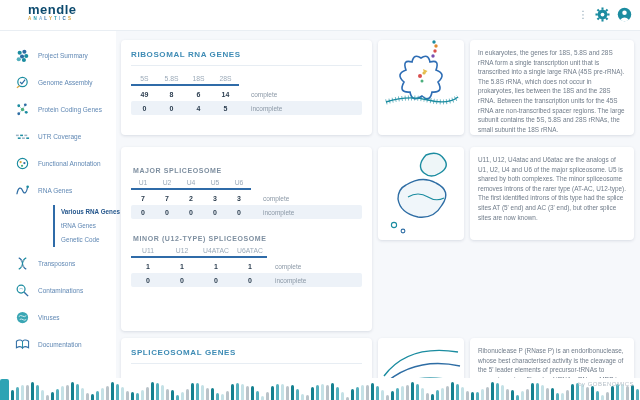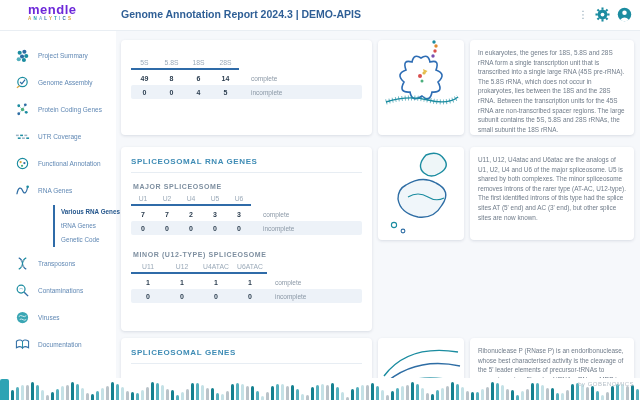--- a/index.html
+++ b/index.html
@@ -5,21 +5,21 @@
   html,body{margin:0;padding:0}
   body{
     width:640px;height:400px;position:relative;overflow:hidden;
     background:#ffffff;font-family:"Liberation Sans",sans-serif;
     -webkit-font-smoothing:antialiased;
   }
   
   .header{position:absolute;top:0;left:0;width:640px;height:30px;background:#fff;
     border-bottom:1px solid #e9eef3;z-index:6}
   .logo{position:absolute;left:28px;top:3px;line-height:1}
-  .logo-name{font-size:13px;font-weight:600;color:#6d28d9;letter-spacing:.5px}
+  .logo-name{font-size:13px;font-weight:600;color:#0c4a6e;letter-spacing:.5px}
   .logo-tagline{font-size:4.5px;letter-spacing:2.2px;margin-top:1px;font-weight:700}
   .page-title{position:absolute;left:121px;top:8px;font-size:10.5px;font-weight:700;color:#2f5f96}
   .header-actions{position:absolute;right:8px;top:7px;display:flex;align-items:center;gap:7px}
   .kebab{font-size:10px;color:#8fa6b5;line-height:1;cursor:pointer}
   .hicon{width:15px;height:15px;display:block;cursor:pointer}
   
   .sidebar{position:absolute;top:30px;left:0;width:116px;bottom:22px;background:#fff;z-index:4;padding-top:12px;box-sizing:border-box}
   .side-item{display:flex;align-items:center;height:27px;padding-left:15px;cursor:pointer}
   .side-item svg{width:15px;height:15px;flex:none}
   .side-label{margin-left:8px;font-size:6.5px;color:#6088b4}
@@ -56,21 +56,20 @@
   .credit{position:absolute;right:6px;bottom:13px;font-size:6px;letter-spacing:.5px;color:#b6bfc7;z-index:9}
 </style>
 </head>
 <body>
 
 <div class="header">
   <div class="logo">
     <div class="logo-name">mendle</div>
     <div class="logo-tagline"><span style="color: rgb(217, 164, 60);">A</span><span style="color: rgb(40, 160, 176);">N</span><span style="color: rgb(127, 176, 216);">A</span><span style="color: rgb(46, 109, 164);">L</span><span style="color: rgb(217, 164, 60);">Y</span><span style="color: rgb(40, 160, 176);">T</span><span style="color: rgb(127, 176, 216);">I</span><span style="color: rgb(46, 109, 164);">C</span><span style="color: rgb(217, 164, 60);">S</span></div>
   </div>
-  <div class="page-title">Genome Annotation Report 2024.3 | DEMO-APIS</div>
   <div class="header-actions">
     <div class="kebab">⋮</div>
     <svg class="hicon" viewBox="0 0 16 16">
       <circle cx="8" cy="8" r="5.2" fill="#1b8ca0"></circle>
       <g stroke="#1b8ca0" stroke-width="2.2">
         <line x1="8" y1="0.5" x2="8" y2="3"></line>
           <line x1="8" y1="13" x2="8" y2="15.5"></line>
         <line x1="0.5" y1="8" x2="3" y2="8"></line>
           <line x1="13" y1="8" x2="15.5" y2="8"></line>
         <line x1="2.6" y1="2.6" x2="4.4" y2="4.4"></line>
@@ -195,20 +194,21 @@
   <div class="side-item">
     <svg viewBox="0 0 16 16" fill="none">
       <path d="M1.5,4.5 C4.5,2.5 7,3 8,4.8 C9,3 11.5,2.5 14.5,4.5 L14.5,11.5 C11.5,9.8 9,10.3 8,12 C7,10.3 4.5,9.8 1.5,11.5 Z" stroke="#2e6da4" stroke-width="1.1"></path>
       <line x1="8" y1="4.8" x2="8" y2="12" stroke="#1b8ca0" stroke-width="1"></line>
     </svg>
     <span class="side-label">Documentation</span>
   </div>
 </div>
 
 <div class="card" style="left:121px;top:40px;width:251px;height:95px">
+  <div class="card-title">RIBOSOMAL RNA GENES</div>
   <div class="tbl">
     <div class="trow thead">
       <div class="cols">
         <span class="tcell">5S</span>
         <span class="tcell">5.8S</span>
         <span class="tcell">18S</span>
         <span class="tcell">28S</span>
       </div>
     </div>
     <div class="trow">
@@ -226,21 +226,20 @@
         <span class="tcell">0</span>
         <span class="tcell">4</span>
         <span class="tcell">5</span>
       </div>
       <span class="rlabel">incomplete</span>
     </div>
   </div>
 </div>
 
 <div class="card" style="left:121px;top:147px;width:251px;height:184px">
-  <div class="card-title">SPLICEOSOMAL RNA GENES</div>
 
   <div class="subtitle">MAJOR SPLICEOSOME</div>
   <div class="tbl major" style="margin-top:2px">
     <div class="trow thead">
       <div class="cols">
         <span class="tcell">U1</span>
         <span class="tcell">U2</span>
         <span class="tcell">U4</span>
         <span class="tcell">U5</span>
         <span class="tcell">U6</span>

